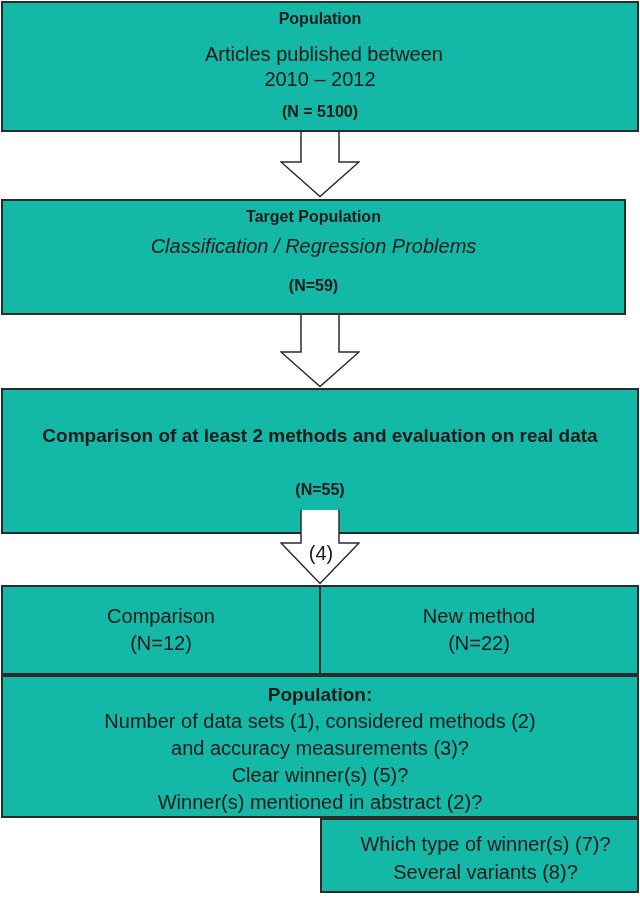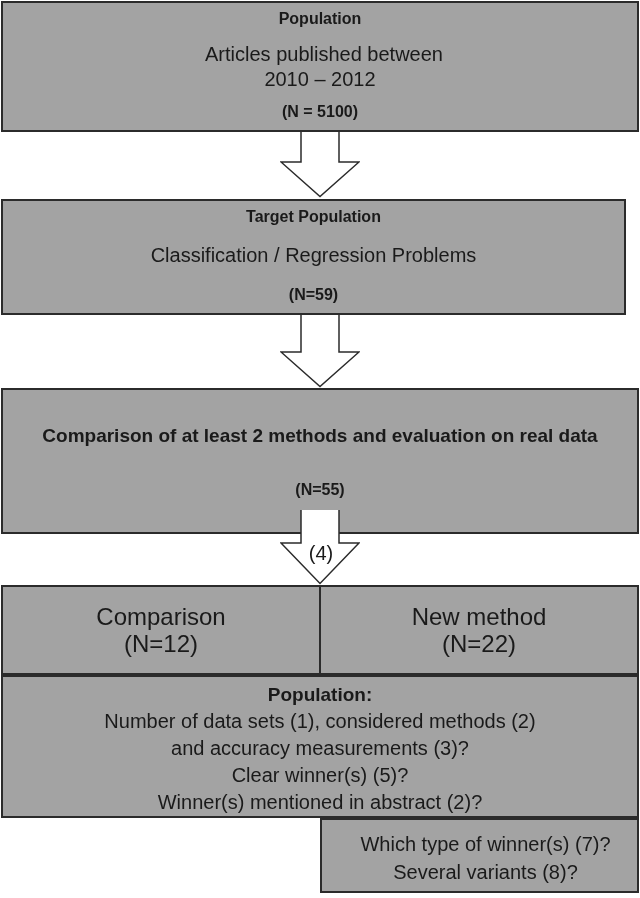--- a/index.html
+++ b/index.html
@@ -13,21 +13,21 @@
     height: 898px;
     background: #ffffff;
     font-family: "Liberation Sans", "DejaVu Sans", sans-serif;
     color: #1a1a1a;
     overflow: hidden;
   }
   .box {
     position: absolute;
     box-sizing: border-box;
     border: 2px solid #2b2b2b;
-    background: #a3a3a3;
+    background: #14b8a6;
     text-align: center;
   }
   .small-bold {
     font-size: 16px;
     font-weight: bold;
     line-height: 20px;
   }
   .body-text {
     font-size: 20px;
     line-height: 25px;
@@ -54,21 +54,21 @@
   }
   .split-row {
     display: flex;
     align-items: stretch;
   }
   .split-cell {
     flex: 1 1 0;
     display: flex;
     flex-direction: column;
     justify-content: center;
-    font-size: 24px;
+    font-size: 20px;
     line-height: 27px;
   }
   .split-cell.left {
     border-right: 2px solid #2b2b2b;
   }
   .questions-box {
     padding-top: 5px;
   }
   .q-heading {
     font-size: 19px;
@@ -99,21 +99,21 @@
     <div class="body-text">2010 – 2012</div>
     <div class="small-bold" style="margin-top:10px;">(N = 5100)</div>
   </div>
 
   <svg class="arrow-svg" style="left:280px; top:132px;" width="80" height="66" viewBox="0 0 80 66">
     <path d="M21,0 L21,30 L1,30 L40,64.5 L79,30 L59,30 L59,0" fill="#ffffff" stroke="#2b2b2b" stroke-width="1.5" stroke-linejoin="miter"></path>
   </svg>
 
   <div class="box" style="left:1px; top:199px; width:625px; height:116px;">
     <div class="small-bold" style="margin-top:6px;">Target Population</div>
-    <div class="body-text" style="margin-top:16px;">Classification / Regression Problems</div>
+    <div class="body-text" style="margin-top:7px;font-style:italic;">Classification / Regression Problems</div>
     <div class="small-bold" style="margin-top:17px;">(N=59)</div>
   </div>
 
   <svg class="arrow-svg" style="left:280px; top:315px;" width="80" height="73" viewBox="0 0 80 73">
     <path d="M21,0 L21,37 L1,37 L40,71.5 L79,37 L59,37 L59,0" fill="#ffffff" stroke="#2b2b2b" stroke-width="1.5" stroke-linejoin="miter"></path>
   </svg>
 
   <div class="box" style="left:1px; top:388px; width:638px; height:146px;">
     <div class="big-bold" style="margin-top:34px;">Comparison of at least 2 methods and evaluation on real data</div>
     <div class="small-bold" style="margin-top:32px;">(N=55)</div>

